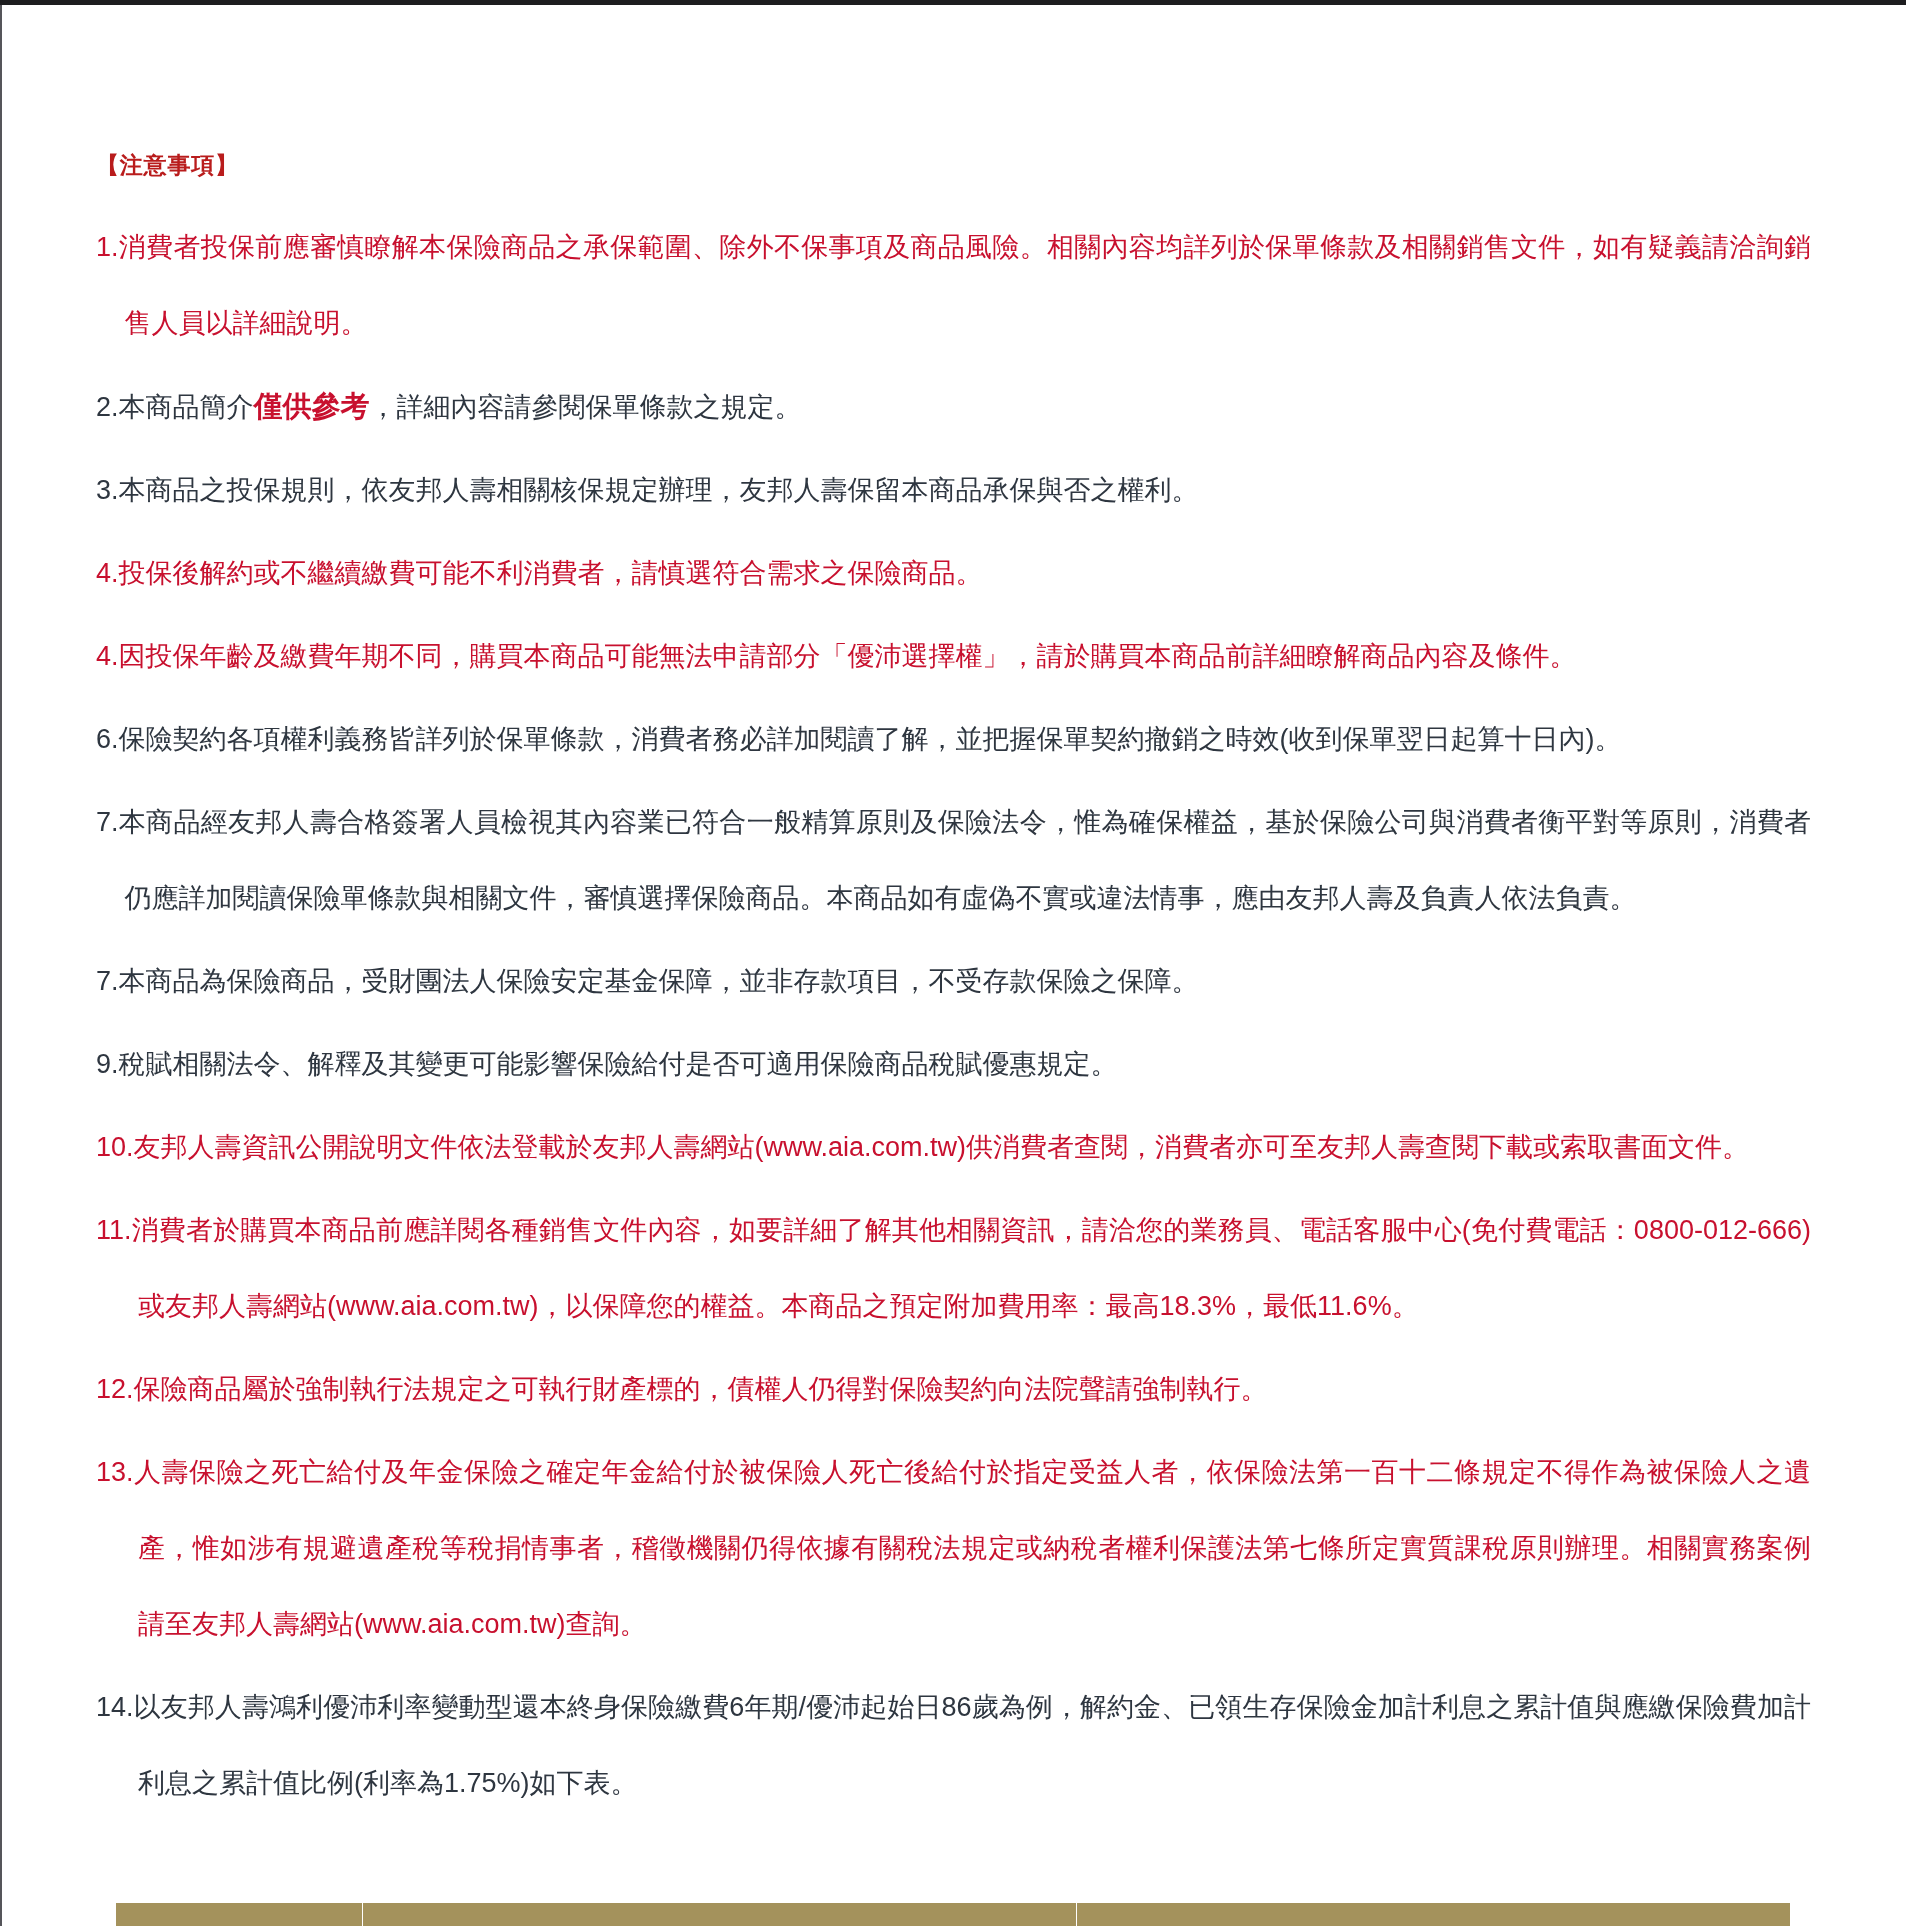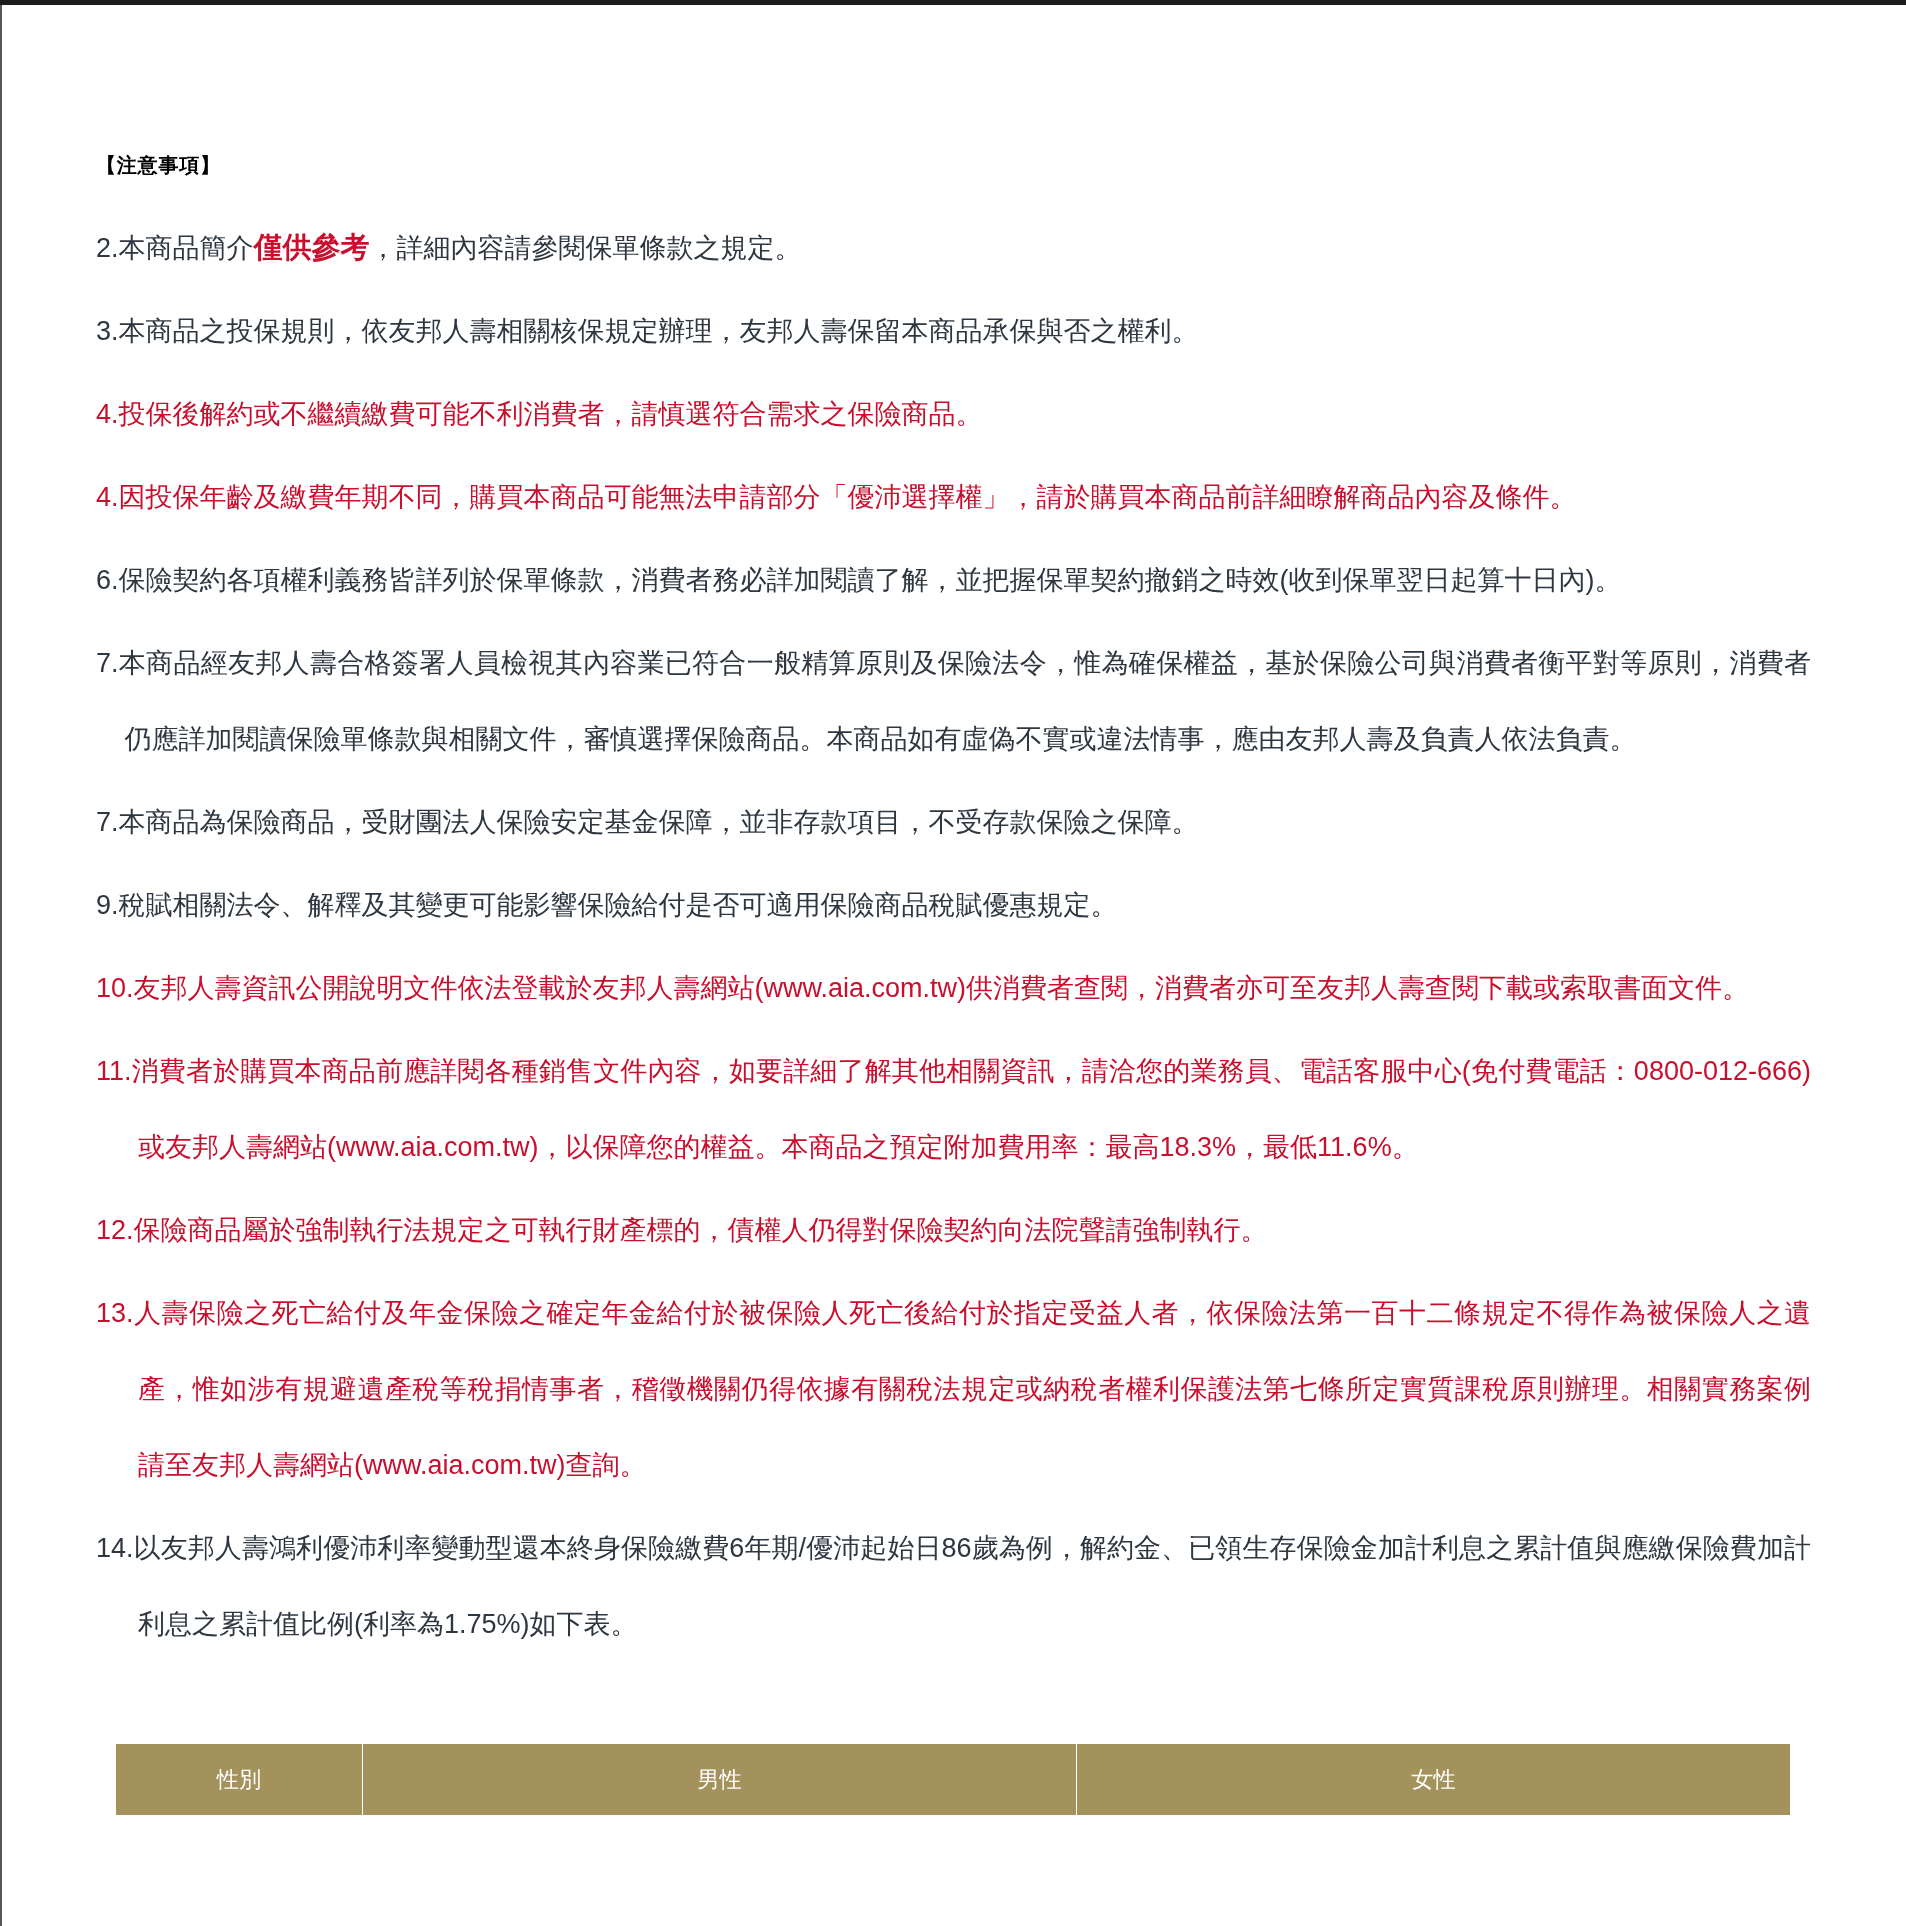--- a/index.html
+++ b/index.html
@@ -17,24 +17,24 @@
     width: 100%; height: 5.4px;
     background: #1d1d1f;
   }
   .side-edge { position: absolute; top: 5.4px; bottom: 0; width: 1.5px; background: #55555a; }
   .side-edge.left { left: 0; }
   .side-edge.right { right: 0; }
 
   .content { padding: 148px 96px 0 96px; }
 
   .page-title {
-    font-size: 20px;
+    font-size: 23px;
     line-height: 35px;
     font-weight: 700;
-    color: #000000;
+    color: #b91c1c;
     margin: 0 0 26px 0;
     letter-spacing: 0.8px;
   }
 
   .note {
     font-size: 27px;
     line-height: 76px;
     margin: 0 0 7px 0;
     text-align: justify;
     padding-left: 28.5px;
@@ -69,20 +69,21 @@
 <body>
 
 <div class="top-edge"></div>
 <div class="side-edge left"></div>
 <div class="side-edge right"></div>
 
 <div class="content">
 
   <h1 class="page-title">【注意事項】</h1>
 
+  <p class="note red">1.消費者投保前應審慎瞭解本保險商品之承保範圍、除外不保事項及商品風險。相關內容均詳列於保單條款及相關銷售文件，如有疑義請洽詢銷售人員以詳細說明。</p>
 
   <p class="note"><span>2.本商品簡介</span><span class="highlight-big">僅供參考</span><span>，詳細內容請參閱保單條款之規定。</span></p>
 
   <p class="note">3.本商品之投保規則，依友邦人壽相關核保規定辦理，友邦人壽保留本商品承保與否之權利。</p>
   <p class="note red">4.投保後解約或不繼續繳費可能不利消費者，請慎選符合需求之保險商品。</p>
   <p class="note red">4.因投保年齡及繳費年期不同，購買本商品可能無法申請部分「優沛選擇權」，請於購買本商品前詳細瞭解商品內容及條件。</p>
   <p class="note">6.保險契約各項權利義務皆詳列於保單條款，消費者務必詳加閱讀了解，並把握保單契約撤銷之時效(收到保單翌日起算十日內)。</p>
   <p class="note">7.本商品經友邦人壽合格簽署人員檢視其內容業已符合一般精算原則及保險法令，惟為確保權益，基於保險公司與消費者衡平對等原則，消費者仍應詳加閱讀保險單條款與相關文件，審慎選擇保險商品。本商品如有虛偽不實或違法情事，應由友邦人壽及負責人依法負責。</p>
   <p class="note">7.本商品為保險商品，受財團法人保險安定基金保障，並非存款項目，不受存款保險之保障。</p>
   <p class="note">9.稅賦相關法令、解釋及其變更可能影響保險給付是否可適用保險商品稅賦優惠規定。</p>

